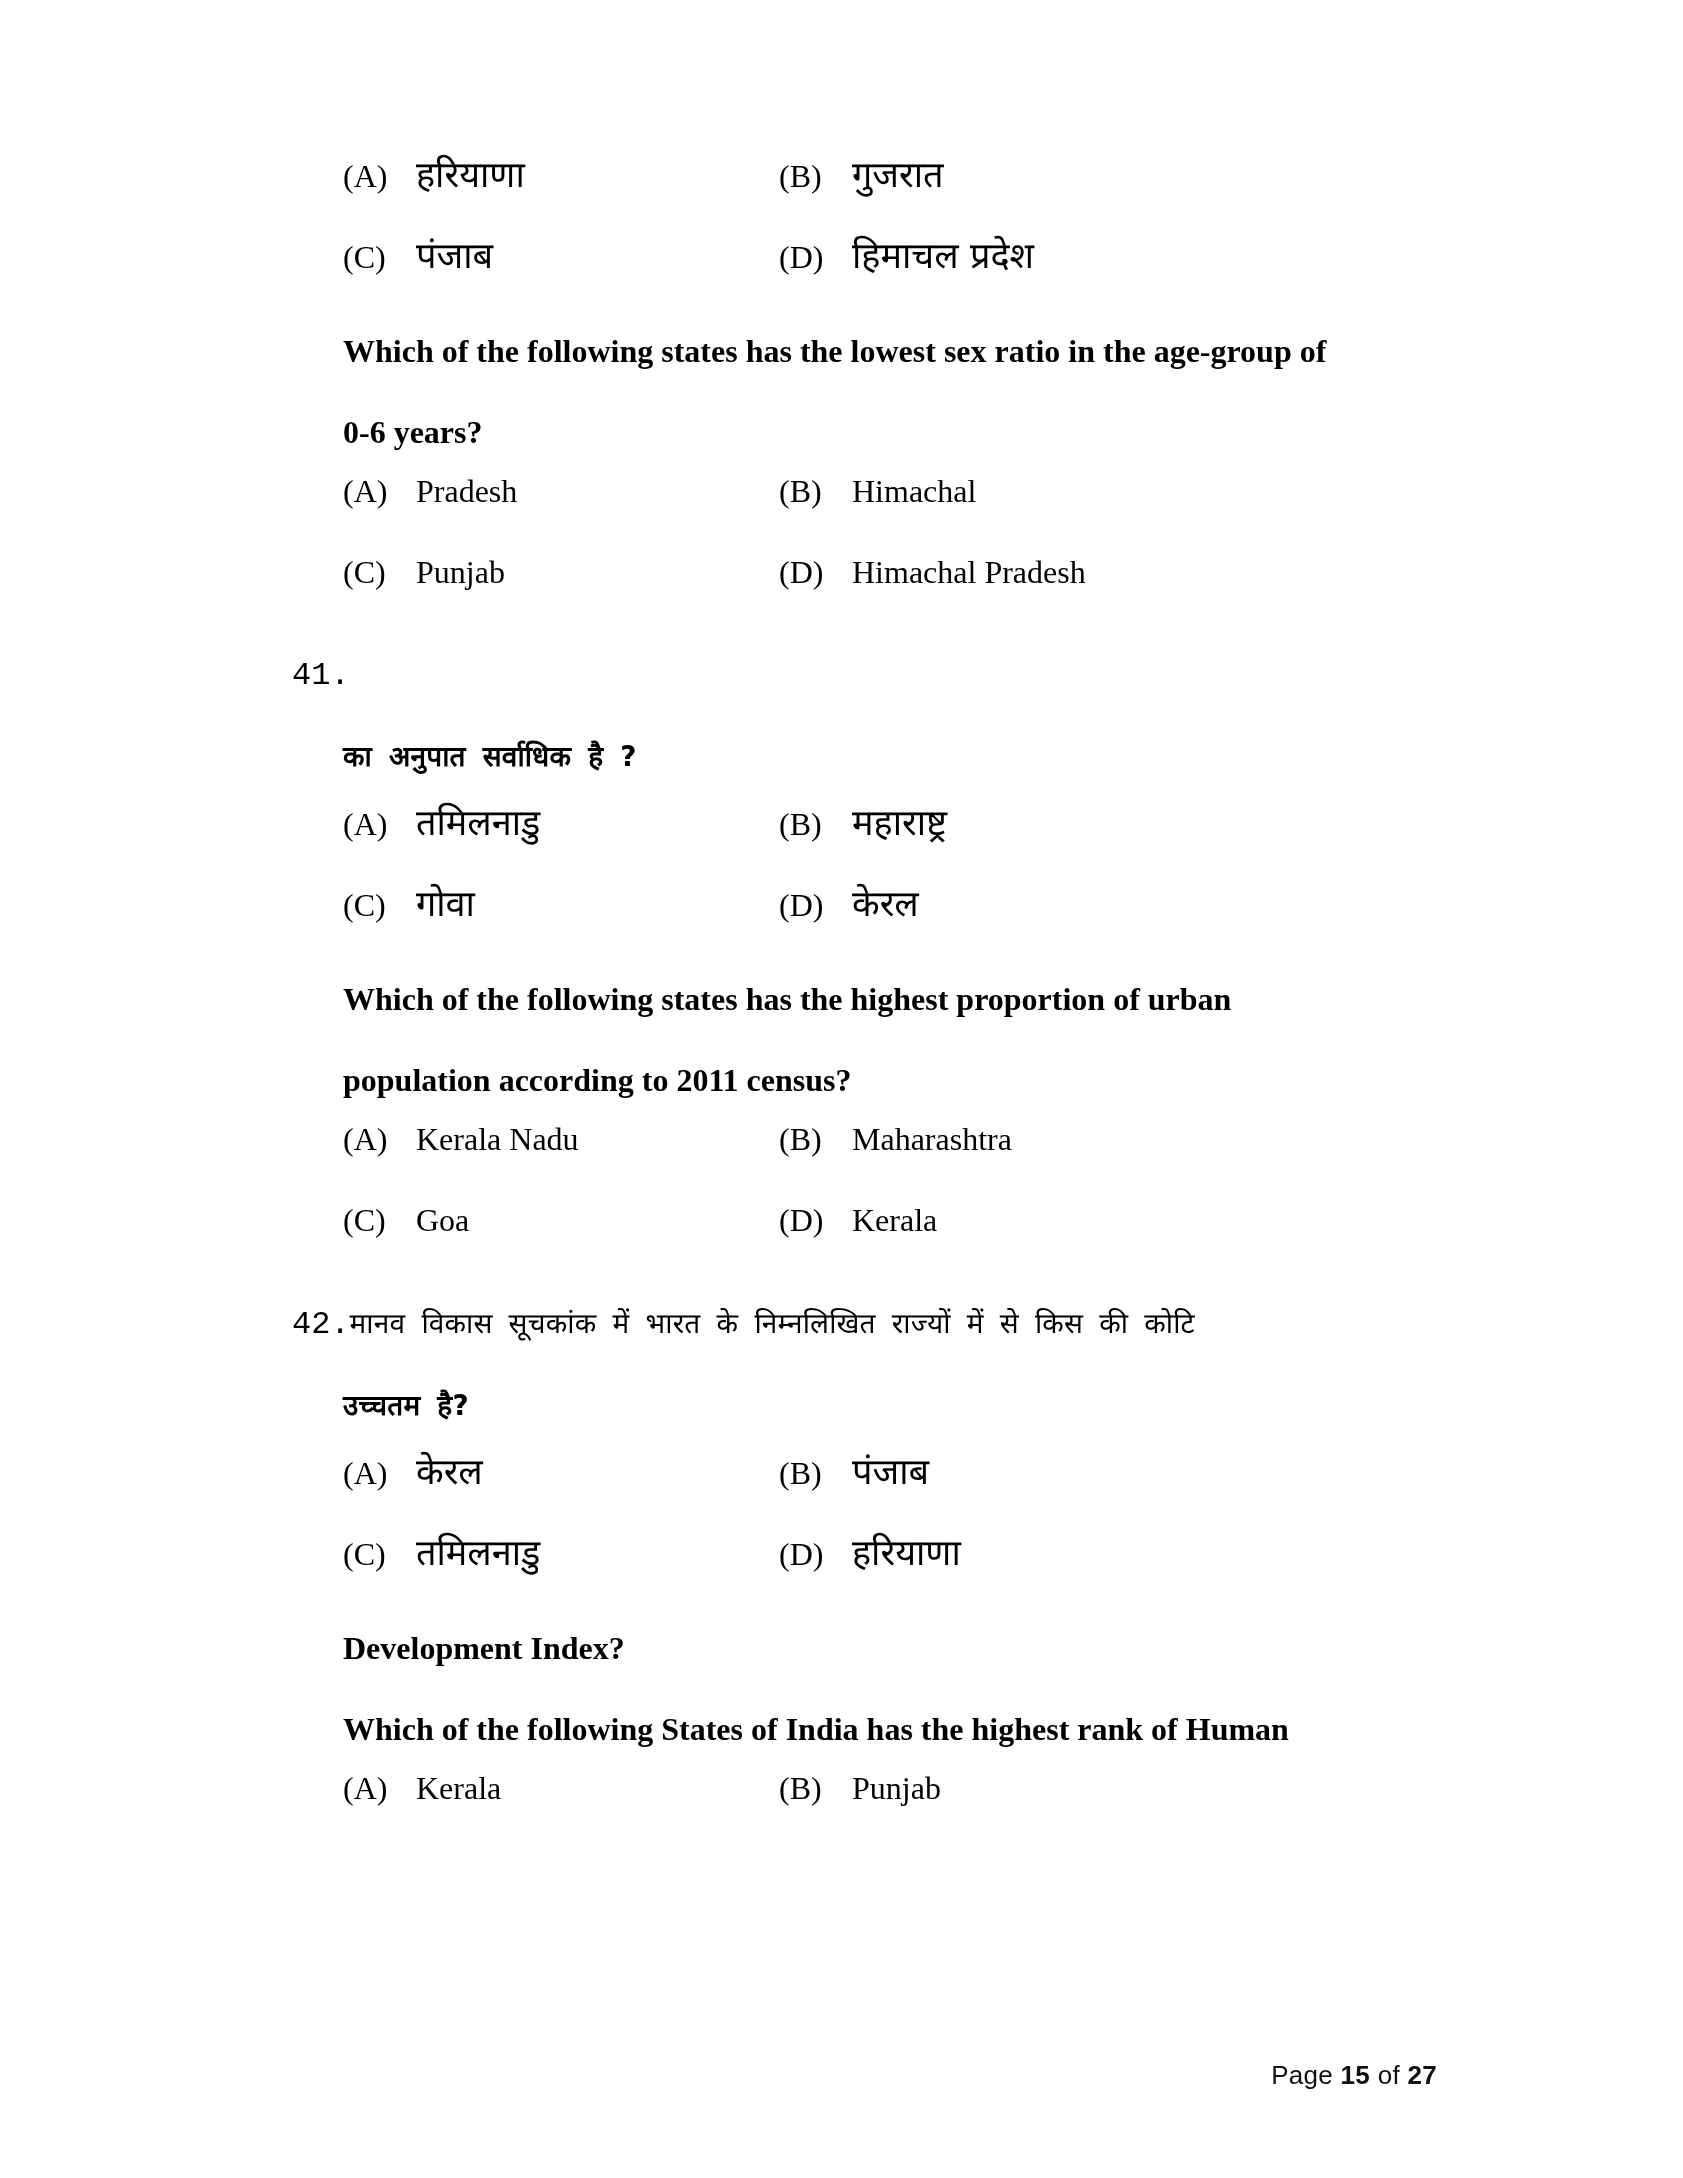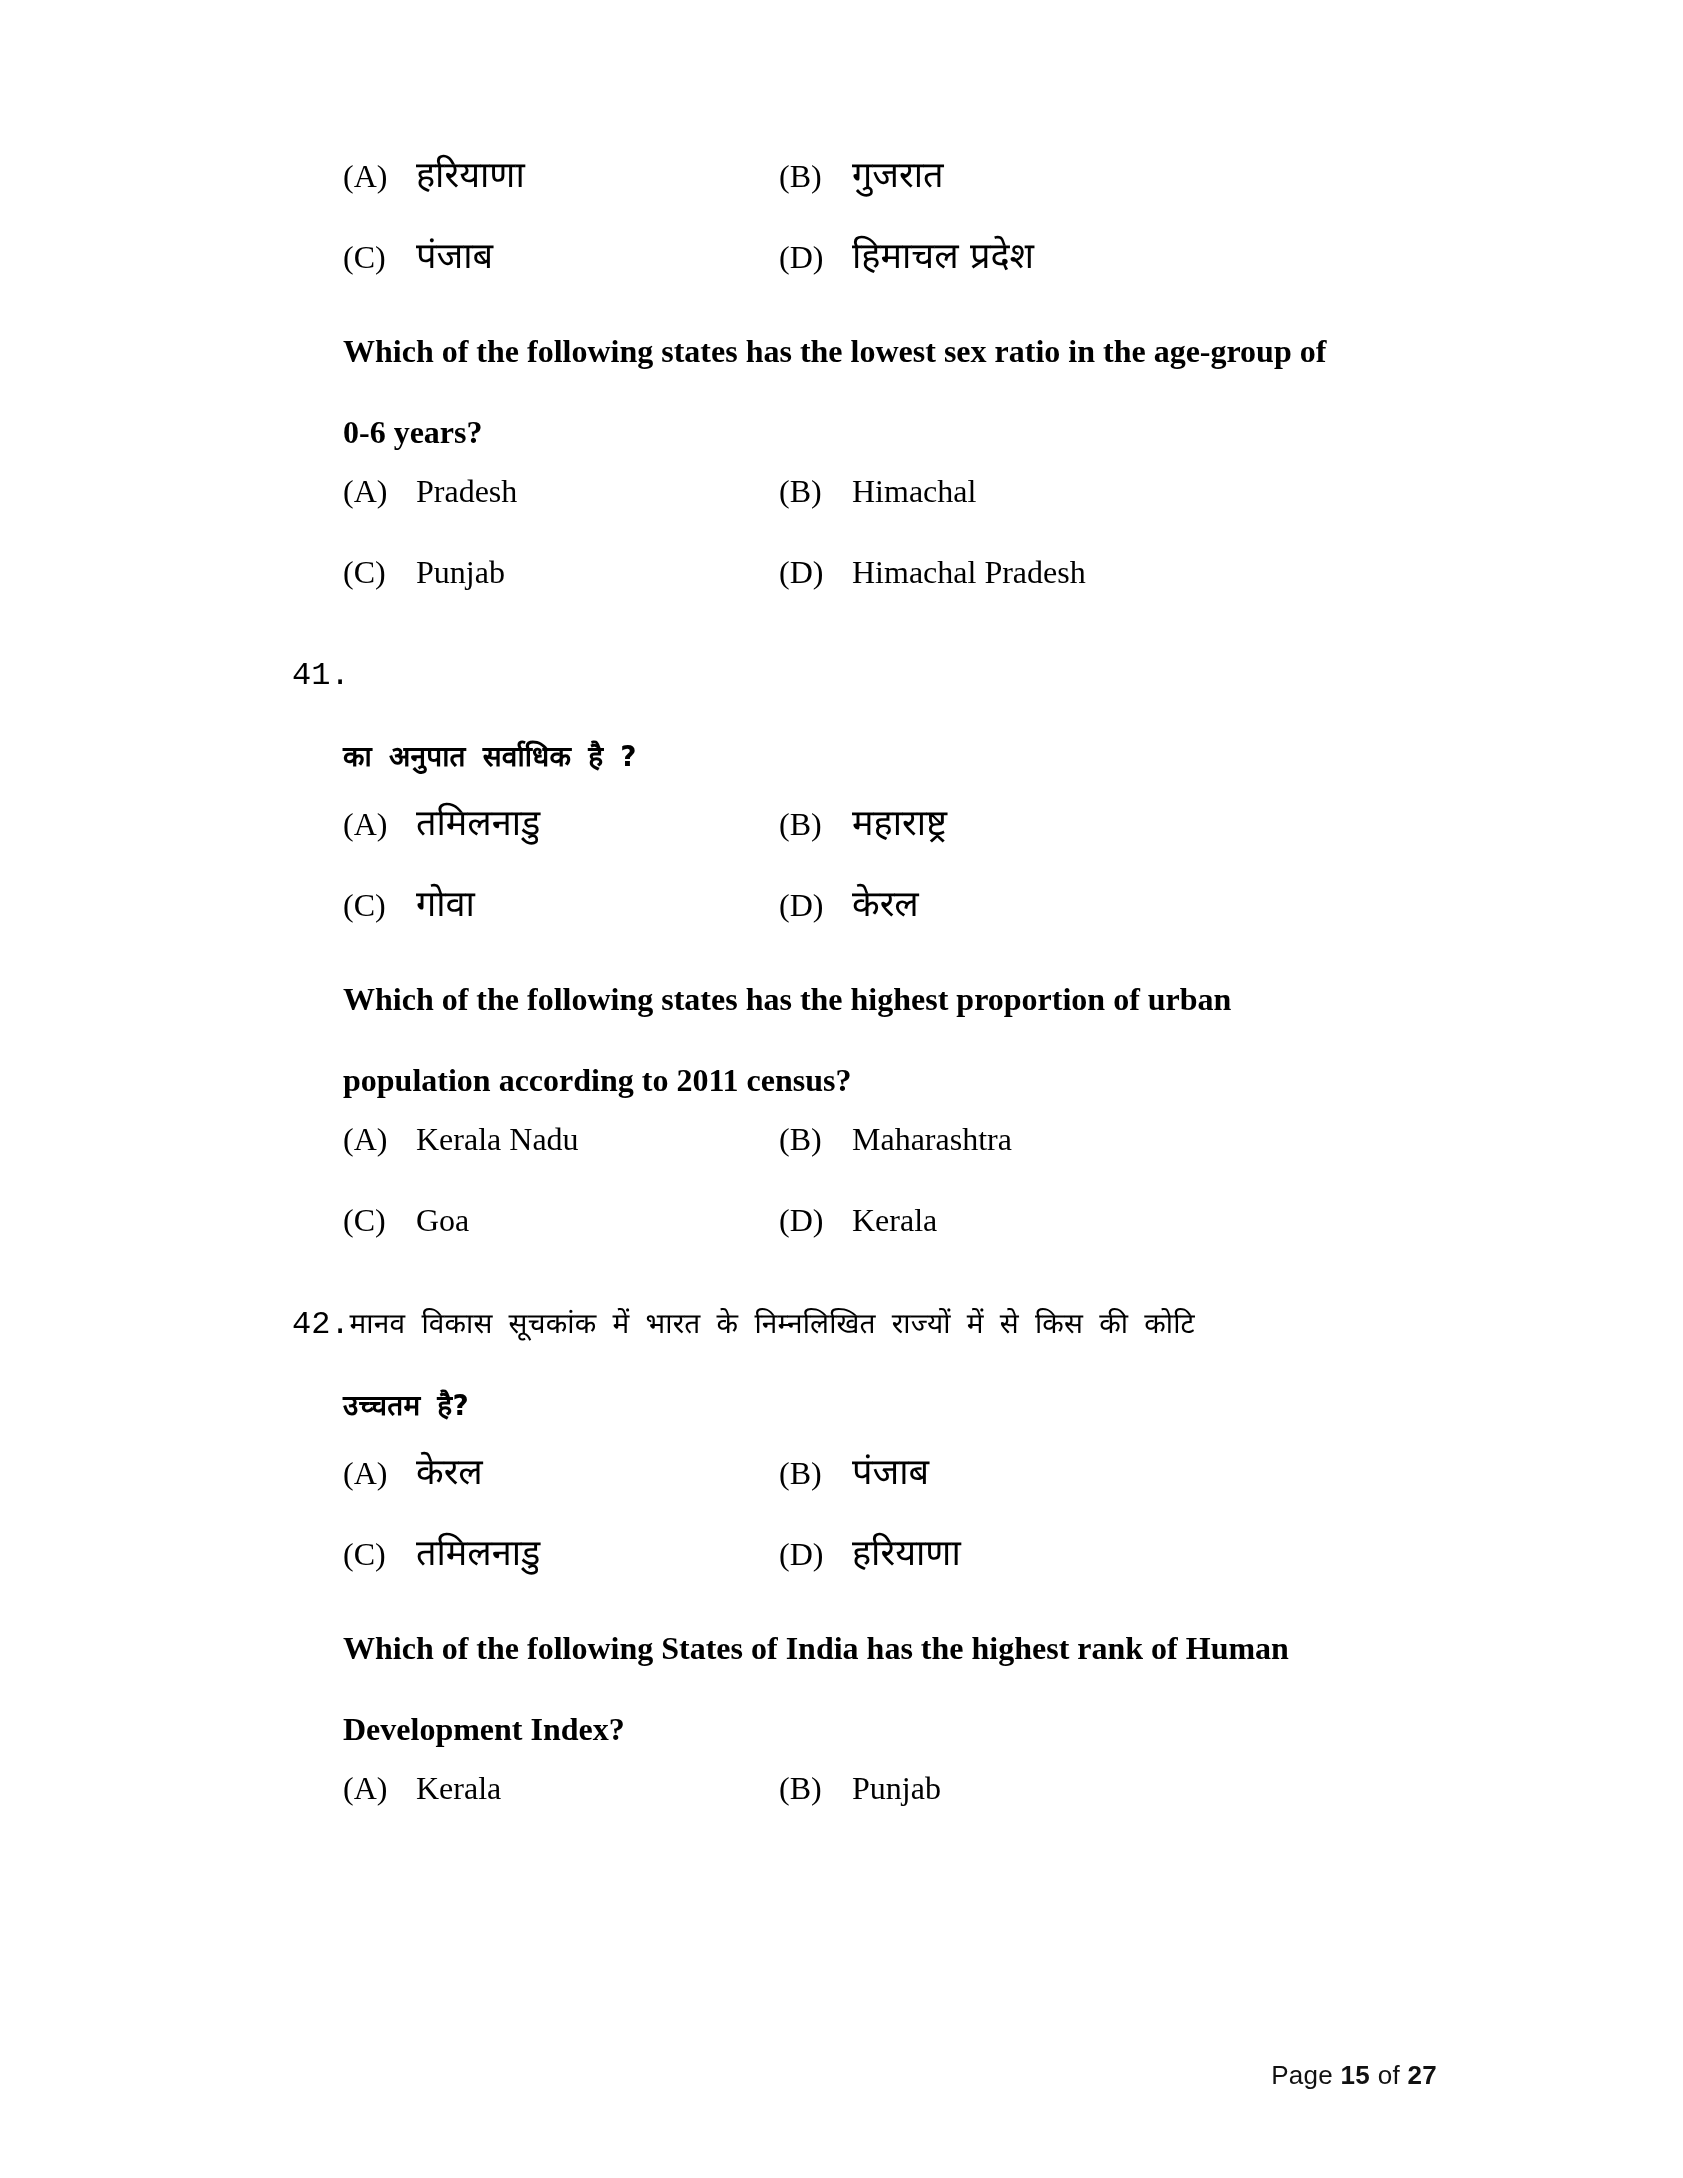--- a/index.html
+++ b/index.html
@@ -254,24 +254,24 @@
         </div>
         <div class="opt colB">
           <span class="optlabel">(D)</span>
           <span class="optval-hi">हरियाणा</span>
         </div>
       </div>
     </div>
 
     <div class="question">
       <div class="qline indent-q">
+        <span class="qtext-en">Development Index?</span>
+      </div>
+      <div class="qline indent-q">
         <span class="qtext-en">Which of the following States of India has the highest rank of Human</span>
-      </div>
-      <div class="qline indent-q">
-        <span class="qtext-en">Development Index?</span>
       </div>
       <div class="optrow">
         <div class="opt colA">
           <span class="optlabel">(A)</span>
           <span class="optval-en">Kerala</span>
         </div>
         <div class="opt colB">
           <span class="optlabel">(B)</span>
           <span class="optval-en">Punjab</span>
         </div>

